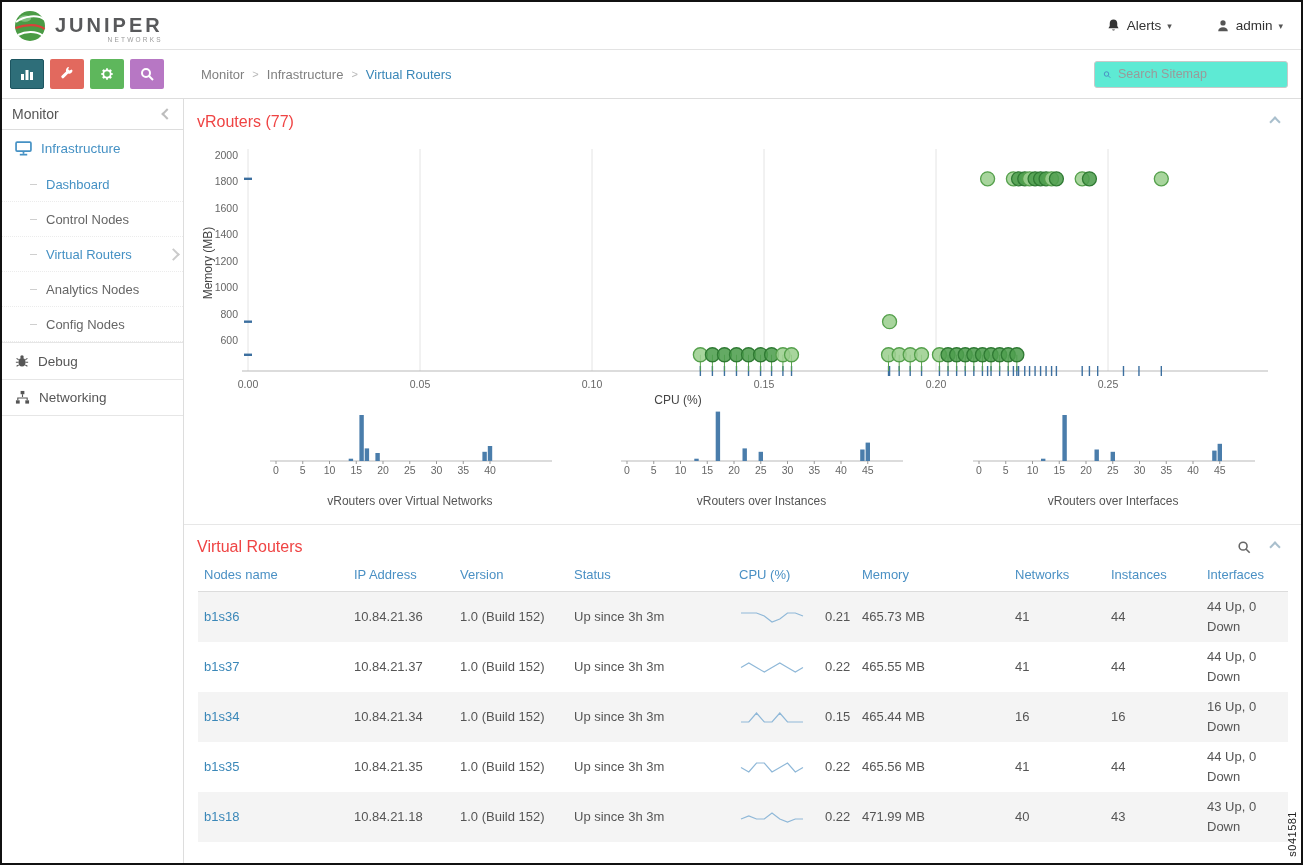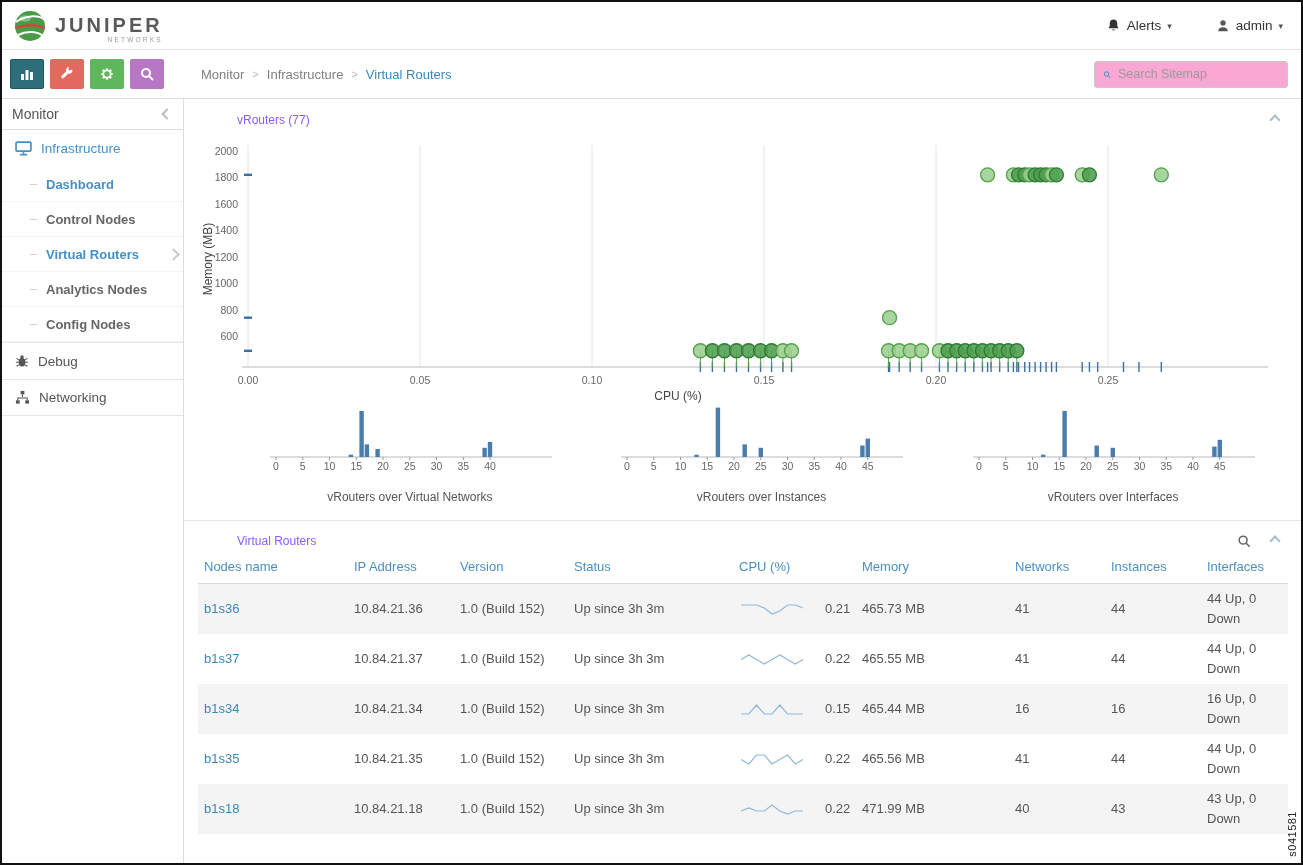--- a/index.html
+++ b/index.html
@@ -26,49 +26,49 @@
               justify-content:center; cursor:pointer; border:1px solid transparent; }
   .icon-btn.b-monitor { background:#2e6e79; border-color:#1d5560; }
   .icon-btn.b-config { background:#e2695e; }
   .icon-btn.b-settings { background:#5eb75c; }
   .icon-btn.b-query { background:#b777c4; }
   .breadcrumb { flex:1; display:flex; align-items:center; gap:8px; padding-left:17px; font-size:13px; }
   .crumb { color:#808080; cursor:pointer; }
   .crumb.current { color:#3a87b8; }
   .crumb-sep { color:#b8b8b8; font-size:11px; }
   .sitemap-search { width:194px; height:27px; border:1px solid #c9c9c9; border-radius:3px;
-                    display:flex; align-items:center; gap:7px; padding:0 8px; margin-right:13px; background:#f9a8d4; }
+                    display:flex; align-items:center; gap:7px; padding:0 8px; margin-right:13px; background:#5eead4; }
   .sitemap-search input { border:none; outline:none; flex:1; font-size:12.5px; color:#555; font-family:inherit; background:transparent; }
   .sitemap-search input::placeholder { color:#9a9a9a; }
 
   
   .body { flex:1; display:flex; min-height:0; }
   .sidebar { flex:0 0 182px; border-right:1px solid #ddd; display:flex; flex-direction:column; }
   .sidebar-head { flex:0 0 31px; display:flex; align-items:center; justify-content:space-between;
                   padding:0 12px 0 10px; border-bottom:1px solid #ddd; font-size:14px; color:#555; }
   .chev { display:inline-block; width:8px; height:8px; border-left:2px solid #bdbdbd; border-top:2px solid #bdbdbd; }
   .chev-left { transform:rotate(-45deg); }
   .chev-up { transform:rotate(45deg); border-color:#a9bfcd; }
   .tree { font-size:13.5px; color:#555; }
   .tree-parent { height:37px; display:flex; align-items:center; gap:9px; padding-left:13px; cursor:pointer; }
   .tree-parent.active { color:#4591c4; }
   .tree-parent.plain { border-top:1px solid #e6e6e6; color:#555; }
   .tree-parent.plain:last-child { border-bottom:1px solid #e6e6e6; }
   .tree-child { height:35px; display:flex; align-items:center; padding-left:28px; color:#666; font-size:13px;
-                cursor:pointer; position:relative; border-bottom:1px dotted #ececec;font-weight:bold; }
+                cursor:pointer; position:relative; border-bottom:1px dotted #ececec; }
   .tree-child::before { content:""; width:7px; height:1px; background:#cfcfcf; margin-right:9px; }
   .tree-child.linkish { color:#4591c4; }
   .tree-child.selected { color:#4591c4; }
   .tree-child.selected::after { content:""; position:absolute; right:5px; width:7px; height:7px;
                 border-left:2px solid #cbcbcb; border-top:2px solid #cbcbcb; transform:rotate(135deg); }
 
   
   .main { flex:1; display:flex; flex-direction:column; min-width:0; overflow:hidden; }
   .panel-head { display:flex; align-items:center; justify-content:space-between; padding:14px 22px 8px 13px; }
-  .panel-title { font-size:12px; color:#8b5cf6; font-weight:normal;margin-left:40px; }
+  .panel-title { font-size:16px; color:#ef4444; font-weight:normal; }
   .head-tools { display:flex; align-items:center; gap:20px; }
   svg.chart { display:block; font-family:"Liberation Sans", sans-serif; }
   #scatter { margin-left:14px; }
   .tick { font-size:10.5px; fill:#666; }
   .axis-label { font-size:12px; fill:#444; }
   .hists { display:flex; justify-content:space-around; padding:4px 12px 0 50px; }
   .hist { text-align:center; }
   .hist figcaption { font-size:12px; color:#555; margin-top:17px; }
 
   

